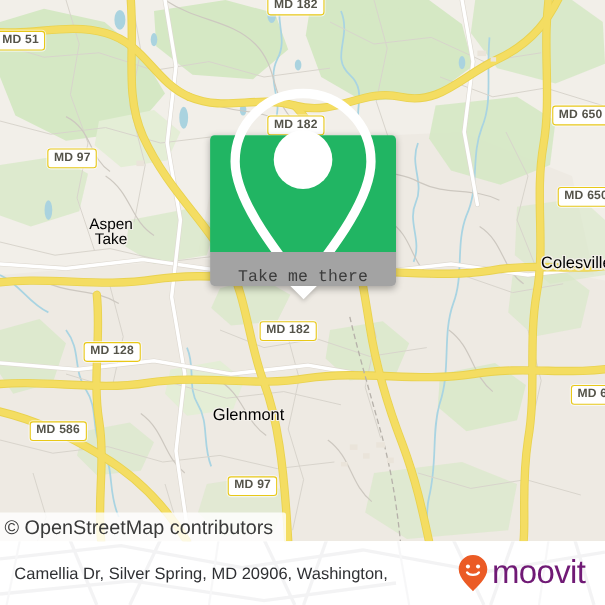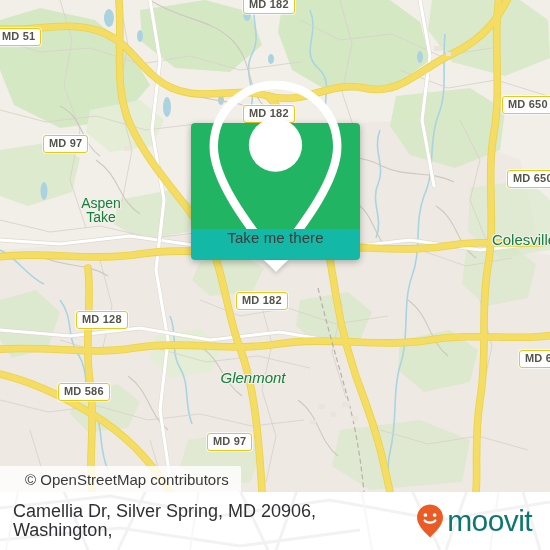--- a/index.html
+++ b/index.html
@@ -30,21 +30,21 @@
     position: absolute;
     color: #77787b;
     font-family: "Liberation Sans", sans-serif;
     text-shadow:
        1px 0 #f2efe9, -1px 0 #f2efe9, 0 1px #f2efe9, 0 -1px #f2efe9,
        1px 1px #f2efe9, -1px -1px #f2efe9, 1px -1px #f2efe9, -1px 1px #f2efe9;
     white-space: nowrap;
     pointer-events: none;
     line-height: 1.02;
   }
-  .maplabel.place { font-size: 14px; color: #15803d; }
+  .maplabel.place { font-size: 14px; color: #000000; }
   .maplabel.place.big { font-size: 15px; }
   .maplabel.ctr { text-align: center; transform: translateX(-50%); }
 
   
   .shield {
     position: absolute;
     background: #ffffff;
     border: 1.5px solid #e8c818;
     border-radius: 3px;
     color: #5d5d52;
@@ -68,25 +68,26 @@
     overflow: visible;
     z-index: 40;
   }
   #popup-green {
     background: #21b563;
     height: 106px;
     border-radius: 4px 4px 0 0;
     display: flex; align-items: center; justify-content: center;
   }
   #popup-white {
-    background: #14b8a6;
+    background: #a3a3a3;
     height: 31px;
     border-radius: 0 0 4px 4px;
-    display: flex; align-items: flex-start; justify-content: center;
+    display: flex; align-items: flex-end; justify-content: center;
     position: relative;
+    font-family: Liberation Mono, monospace;
   }
   #popup-label {
     font-size: 15px;
     color: #3c3c3c;
     letter-spacing: .1px;
   }
   #popup-tail {
     position: absolute;
     left: 50%; bottom: -12px;
     margin-left: -12px;
@@ -95,24 +96,24 @@
     border-right: 12px solid transparent;
     border-top: 12px solid #ffffff;
     filter: drop-shadow(0 2px 2px rgba(0,0,0,.18));
   }
 
   
   #attrib {
     position: absolute;
     left: 0; top: 466px;
     height: 26px;
-    padding: 0 12px 0 25px;
+    padding: 0 12px 0 4px;
     display: flex; align-items: center;
     background: rgba(255,255,255,.82);
-    font-size: 15px;
+    font-size: 18px;
     color: #3a3a3a;
     z-index: 50;
     border-radius: 0 2px 0 0;
   }
 
   
   #footer {
     position: absolute;
     left: 0; top: 492px;
     width: 550px; height: 58px;
@@ -126,33 +127,33 @@
   }
   #footer-inner {
     position: relative;
     width: 100%; height: 100%;
     display: flex;
     align-items: center;
     justify-content: space-between;
     padding: 0 14px 0 13px;
   }
   #footer-text {
-    font-size: 18px;
+    font-size: 15px;
     line-height: 19px;
     color: #2f3033;
     max-width: 395px;
   }
   #logo {
     display: flex; align-items: center; gap: 2px;
     margin-right: 4px;
   }
   #logo-word {
     font-size: 30px;
     line-height: 30px;
-    color: #0f766e;
+    color: #701a75;
     letter-spacing: -0.6px;
     font-weight: 400;
   }
 </style>
 </head>
 <body>
 
 <div id="app">
 
   <div id="map">
@@ -313,37 +314,37 @@
         <rect x="124" y="146" width="7" height="5"></rect>
         <rect x="434" y="46" width="8" height="5"></rect>
         <rect x="446" y="52" width="5" height="4"></rect>
       </g>
     </svg>
 
     <div class="maplabel place ctr" style="left:101px; top:196px;">
       <div>Aspen</div>
       <div>Take</div>
     </div>
-    <div class="maplabel place big ctr" style="left:253px; top:370px;font-style:italic;">
+    <div class="maplabel place big ctr" style="left:226px; top:370px;">
       <div>Glenmont</div>
     </div>
     <div class="maplabel place big ctr" style="left:524px; top:232px;">
       <div>Colesville</div>
     </div>
 
     <div class="shield" style="left:-4px;  top:28px;"><span>MD 51</span></div>
     <div class="shield" style="left:243px; top:-4px;"><span>MD 182</span></div>
     <div class="shield" style="left:502px; top:96px;"><span>MD 650</span></div>
     <div class="shield" style="left:43px;  top:135px;"><span>MD 97</span></div>
     <div class="shield" style="left:243px; top:105px;"><span>MD 182</span></div>
     <div class="shield" style="left:507px; top:170px;"><span>MD 650</span></div>
     <div class="shield" style="left:236px; top:292px;"><span>MD 182</span></div>
     <div class="shield" style="left:76px;  top:311px;"><span>MD 128</span></div>
     <div class="shield" style="left:519px; top:350px;"><span>MD 6</span></div>
-    <div class="shield" style="left:27px;  top:383px;margin-left:31px;"><span>MD 586</span></div>
+    <div class="shield" style="left:27px;  top:383px;"><span>MD 586</span></div>
     <div class="shield" style="left:207px; top:433px;"><span>MD 97</span></div>
 
     <div id="popup">
       <div id="popup-green">
         <svg width="52" height="64" viewBox="0 0 52 64">
           <path d="M26 4 C15.5 4 7 12.5 7 23 C7 34.5 20 50 26 58 C32 50 45 34.5 45 23 C45 12.5 36.5 4 26 4 Z" fill="none" stroke="#ffffff" stroke-width="2.6" stroke-linejoin="round"></path>
           <circle cx="26" cy="22.5" r="8.2" fill="#ffffff"></circle>
         </svg>
       </div>
       <div id="popup-white">

